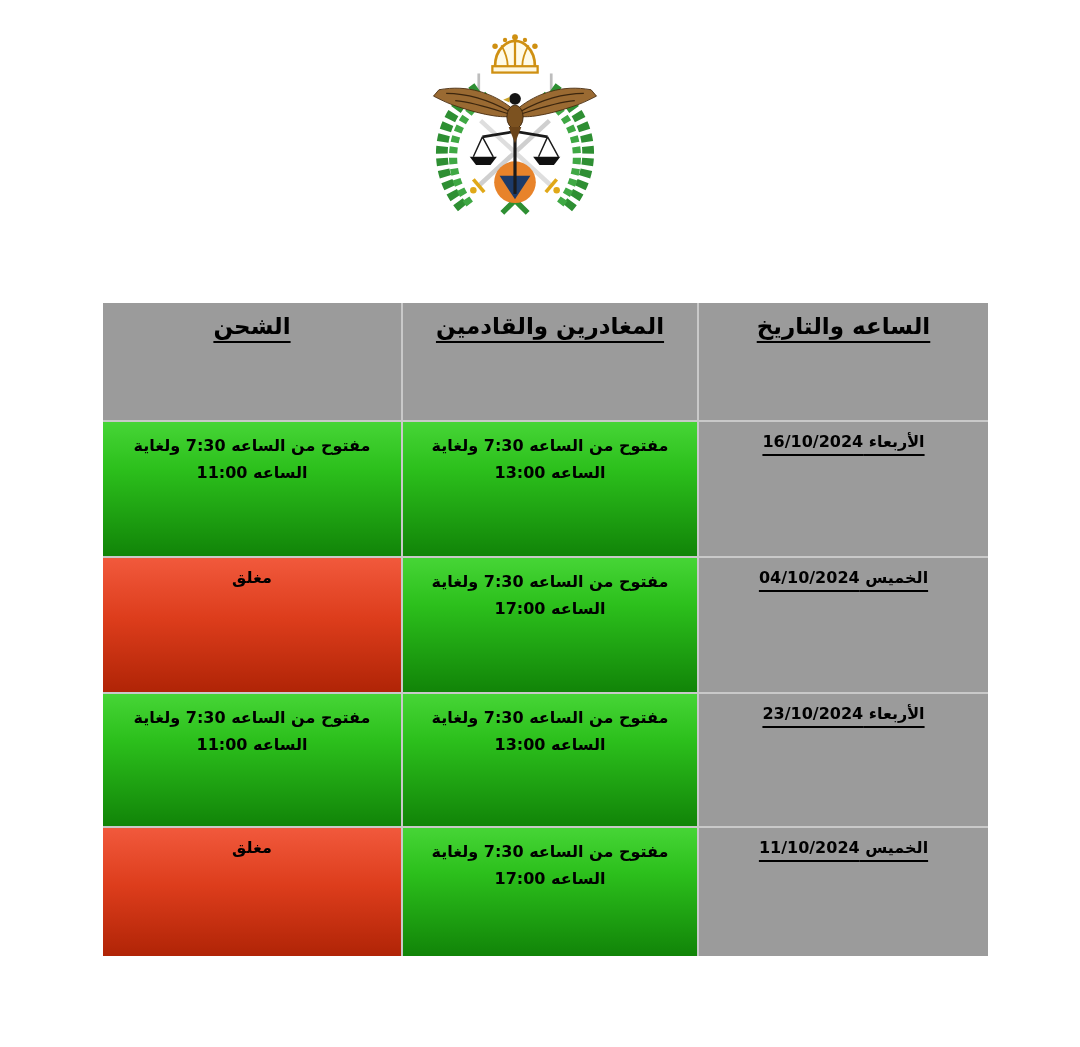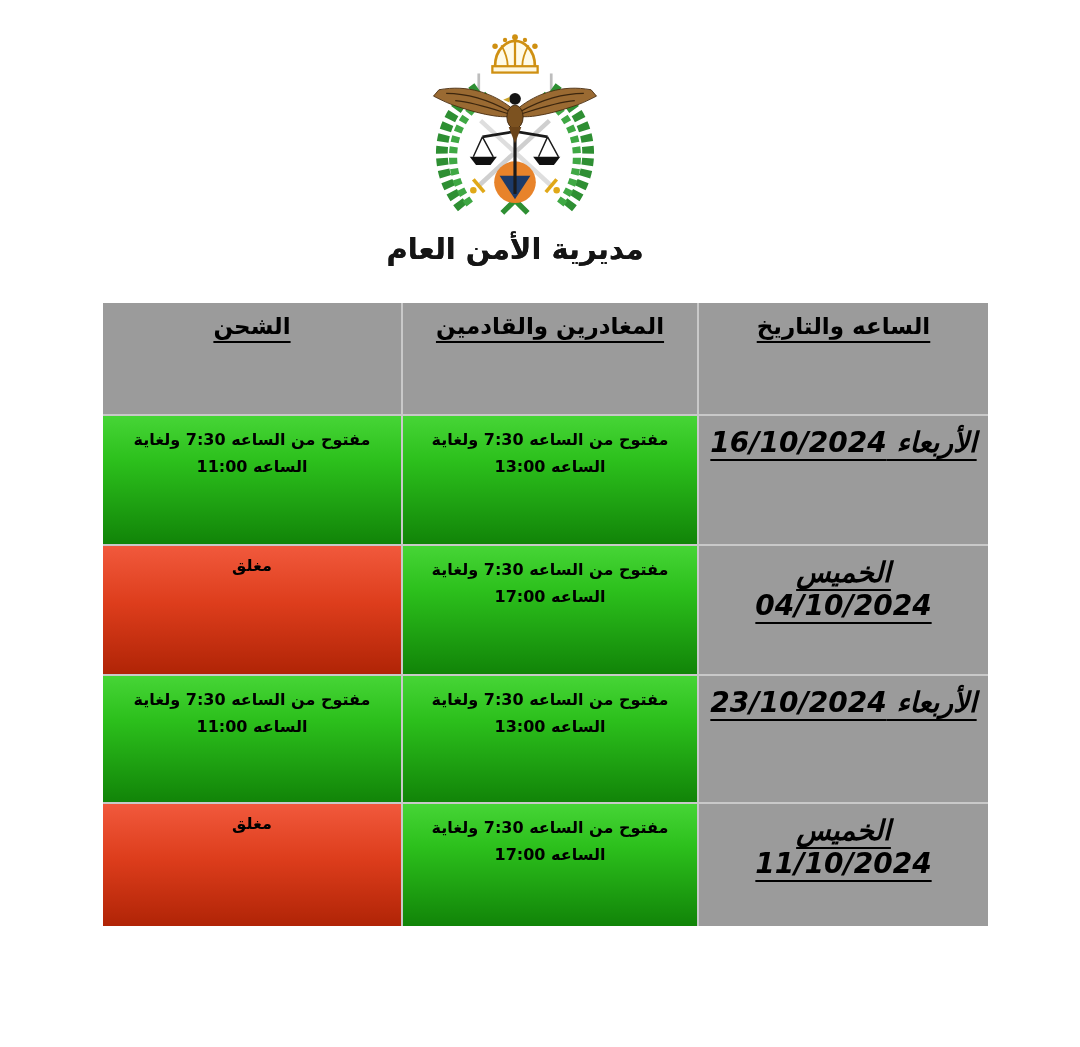--- a/index.html
+++ b/index.html
@@ -22,27 +22,27 @@
   }
   
   table.schedule{
     position:absolute;top:303px;left:103px;
     width:885px;border-collapse:collapse;table-layout:fixed;
     direction:rtl;
   }
   table.schedule td{
     border:2px solid var(--separator,#c9c9c9);
     vertical-align:top;text-align:center;
-    font-weight:bold;color:#000;padding:10px 8px 8px 8px;
+    font-weight:bold;color:#000;padding:10px 8px 14px 8px;
   }
   tr.hdr td{height:93px;background:var(--header-bg,#9b9b9b);font-size:23px;}
   tr.hdr td span, td.day span{
     text-decoration:underline;text-decoration-thickness:2px;text-underline-offset:7px;
   }
-  td.day{background:var(--header-bg,#9b9b9b);font-size:28px;padding-top:14px;font-style:italic;}
+  td.day{background:var(--header-bg,#9b9b9b);font-size:16px;padding-top:14px;}
   td.open{
     background:linear-gradient(180deg,var(--open-top,#46d536) 0%,var(--open-mid,#2cc01c) 35%,var(--open-bottom,#118408) 100%);
     font-size:16px;line-height:1.7;white-space:pre-line;
   }
   td.closed{
     background:linear-gradient(180deg,var(--closed-top,#f1593c) 0%,var(--closed-mid,#dd3d1c) 45%,var(--closed-bottom,#b02406) 100%);
     font-size:16px;padding-top:13px;
   }
   tr.r1 td,tr.r2 td{height:110px;}
   tr.r3 td{height:108px;}
@@ -98,21 +98,20 @@
     <path d="M110 12 V40" stroke="#cf9012" stroke-width="2.5"></path>
     <path d="M95 17 C100 26 102 32 102 40" stroke="#cf9012" stroke-width="2" fill="none"></path>
     <path d="M125 17 C120 26 118 32 118 40" stroke="#cf9012" stroke-width="2" fill="none"></path>
     <rect x="85" y="40" width="50" height="7" fill="#fff8e0" stroke="#cf9012" stroke-width="2.5"></rect>
     <circle cx="88" cy="18" r="3" fill="#cf9012"></circle>
     <circle cx="110" cy="8" r="3.2" fill="#cf9012"></circle>
     <circle cx="132" cy="18" r="3" fill="#cf9012"></circle>
     <circle cx="99" cy="11" r="2.4" fill="#cf9012"></circle>
     <circle cx="121" cy="11" r="2.4" fill="#cf9012"></circle>
   </svg>
-  <div class="logo-caption">مديرية الأمن العام</div>
 </div>
 
 <table class="schedule">
   <colgroup>
       <col style="width:290px">
       <col style="width:296px">
       <col style="width:299px">
     </colgroup>
   <tbody>
       <tr class="hdr">

